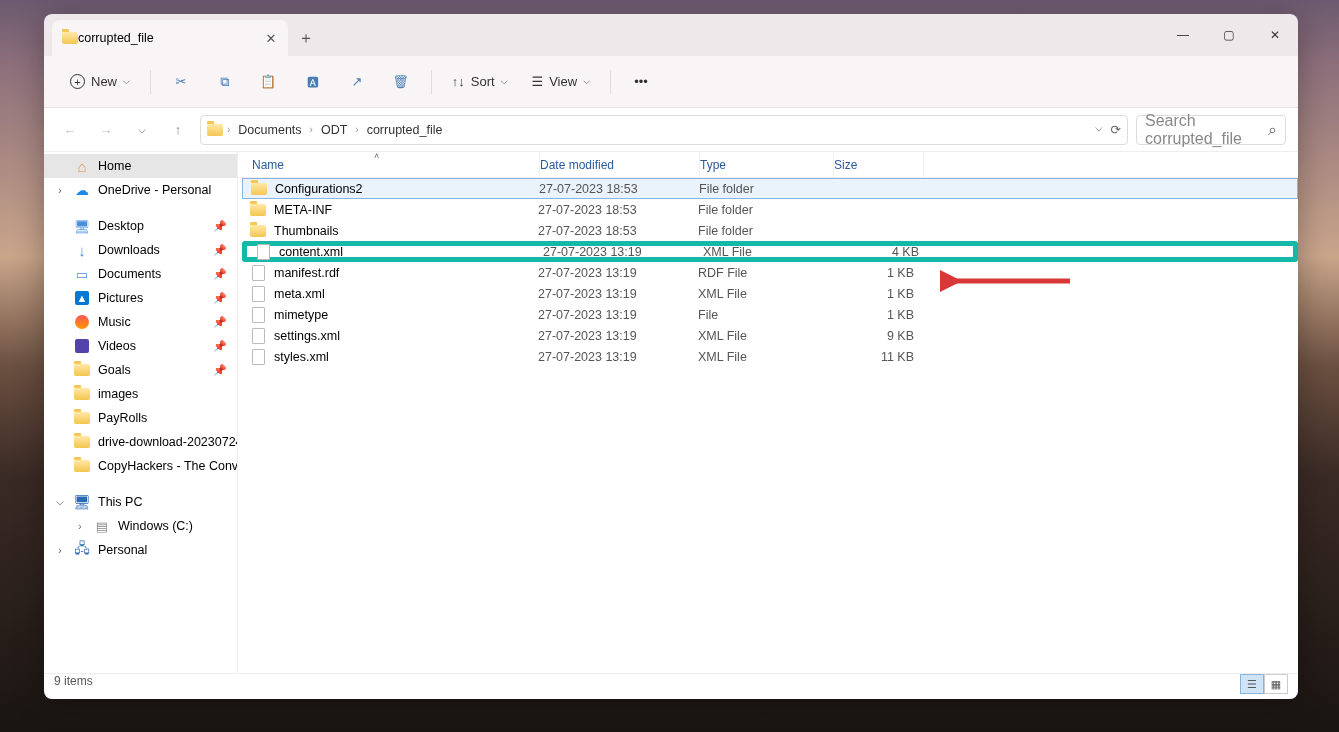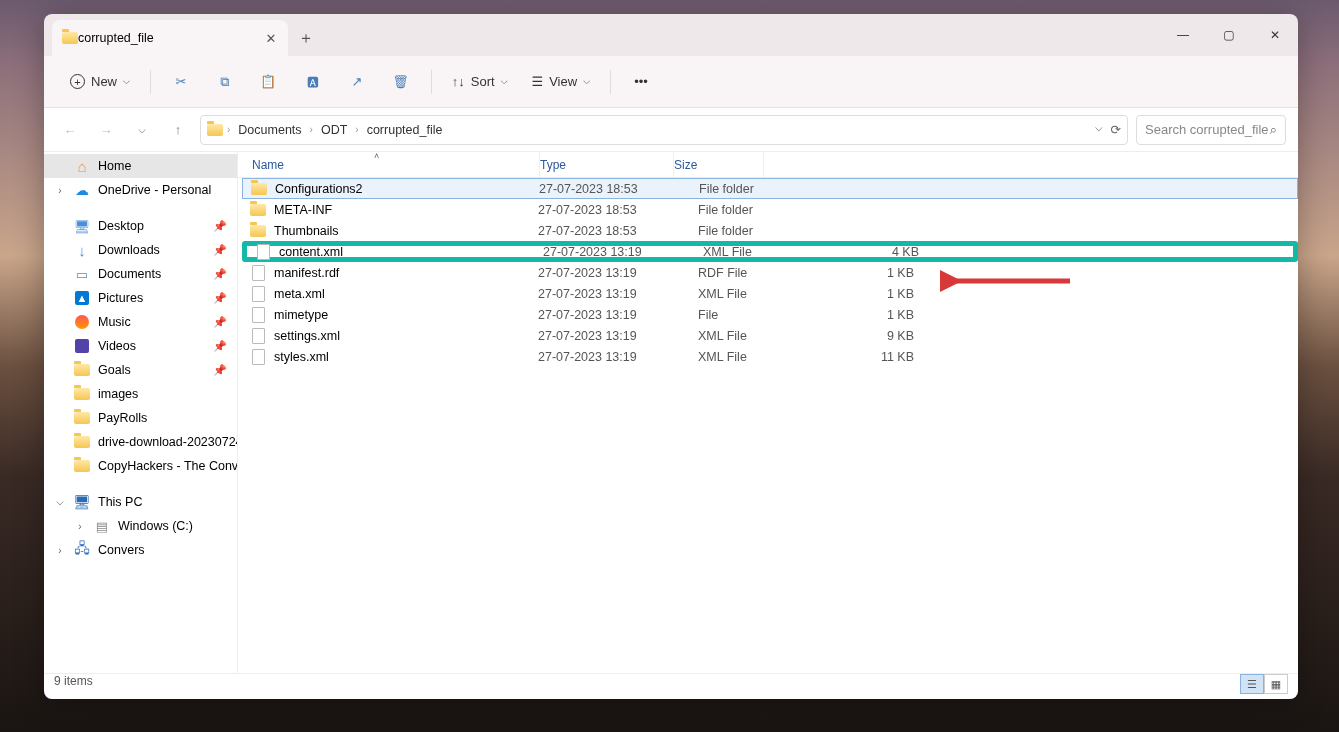--- a/index.html
+++ b/index.html
@@ -97,21 +97,21 @@
     padding: 0 6px; gap: 4px;
     font-size: 12.5px;
   }
   .addrbar .crumb { display:flex; align-items:center; gap:6px; padding: 0 4px; color:#333; }
   .addrbar .sep { color: #999; font-size: 10px; }
   .addr-right { margin-left:auto; display:flex; gap:8px; color:#666; }
   .searchbox {
     width: 150px; height: 30px;
     border: 1px solid #ddd; border-radius: 4px;
     display:flex; align-items:center; padding:0 8px;
-    font-size: 13px; color:#888; justify-content: space-between;
+    font-size: 16px; color:#888; justify-content: space-between;
   }
   
   .body { flex:1; display:flex; background:#fff; overflow:hidden; }
   .sidebar {
     width: 194px;
     border-right: 1px solid #eee;
     padding-top: 2px;
     overflow-y: auto;
     font-size: 12.5px;
   }
@@ -368,30 +368,33 @@
         <span>This PC</span>
       </div>
       <div class="sbitem indent">
         <span class="exp" style="left:30px;">›</span>
         <span class="ico ico-drive">▤</span>
         <span>Windows (C:)</span>
       </div>
       <div class="sbitem">
         <span class="exp">›</span>
         <span class="ico ico-net">🖧</span>
-        <span>Convers</span>
+        <span>Personal</span>
       </div>
     </div>
 
     <div class="content">
       <div class="colhead">
         <div class="col-name">
           <span>Name</span>
           <span class="sort-ind">˄</span>
         </div>
+        <div class="col-date">
+            <span>Date modified</span>
+          </div>
         <div class="col-type">
             <span>Type</span>
           </div>
         <div class="col-size">
             <span>Size</span>
           </div>
       </div>
       <div class="filelist" id="filelist">
           <div class="row sel">
             <div class="c1">

